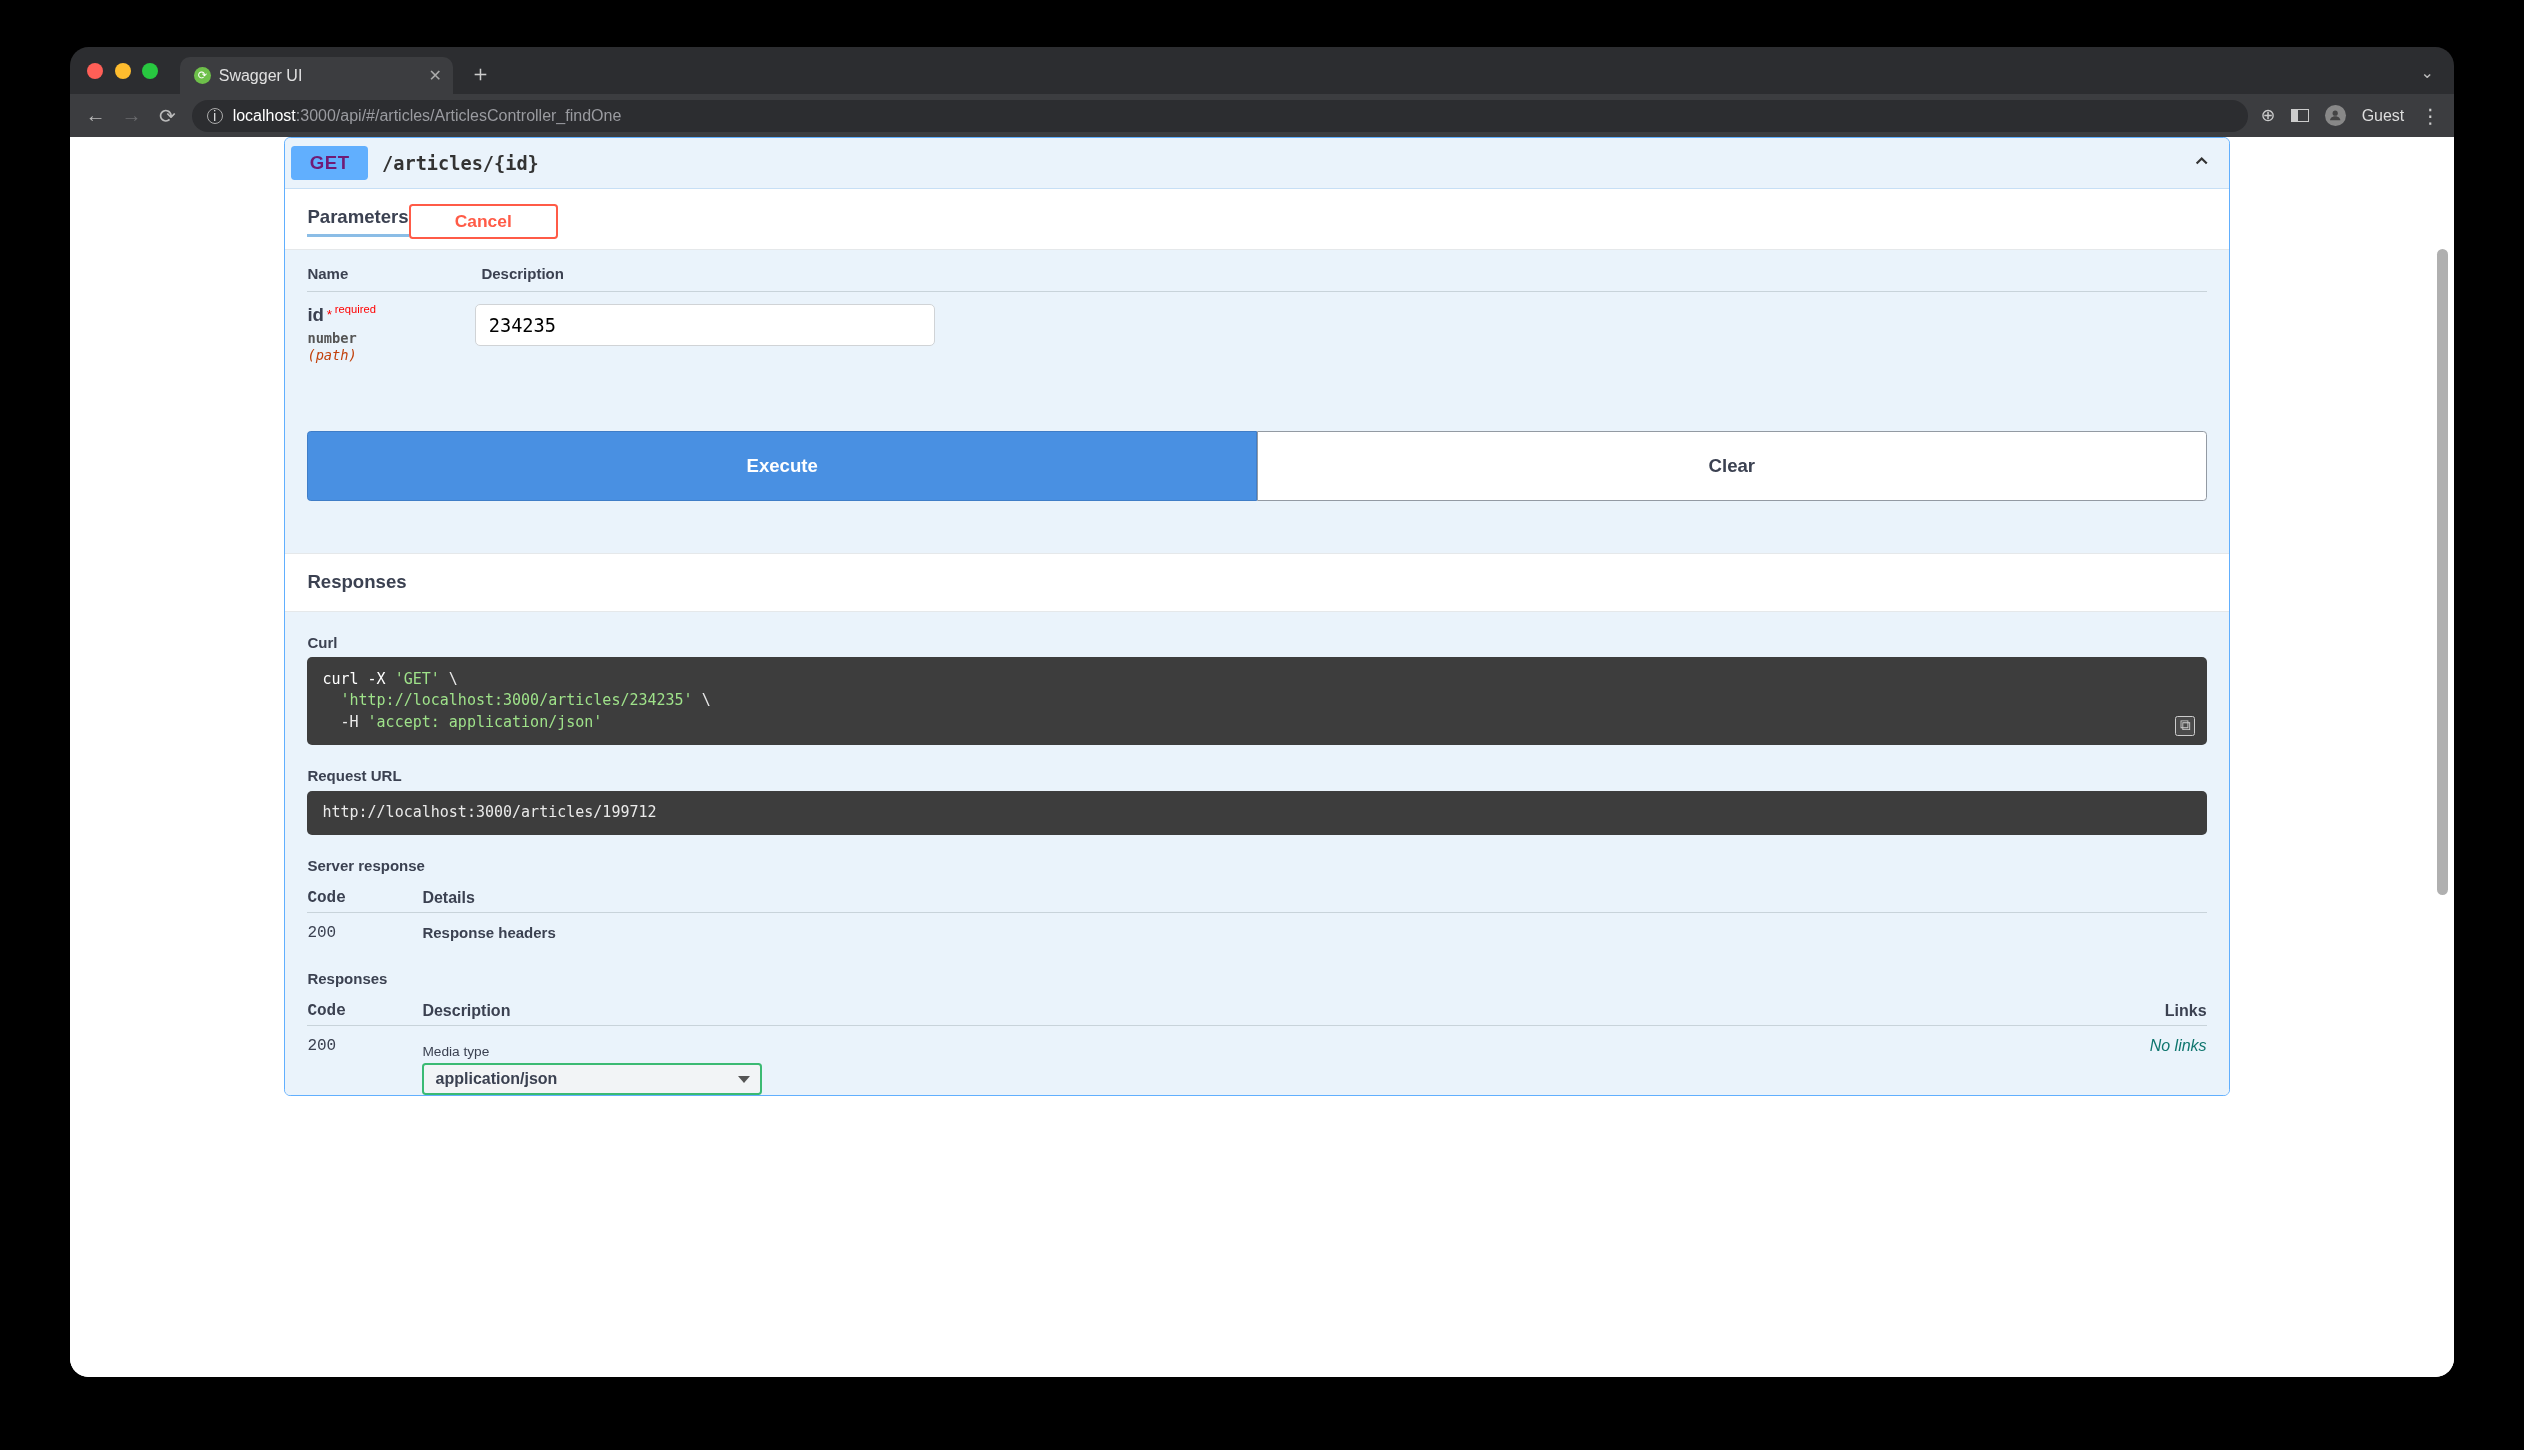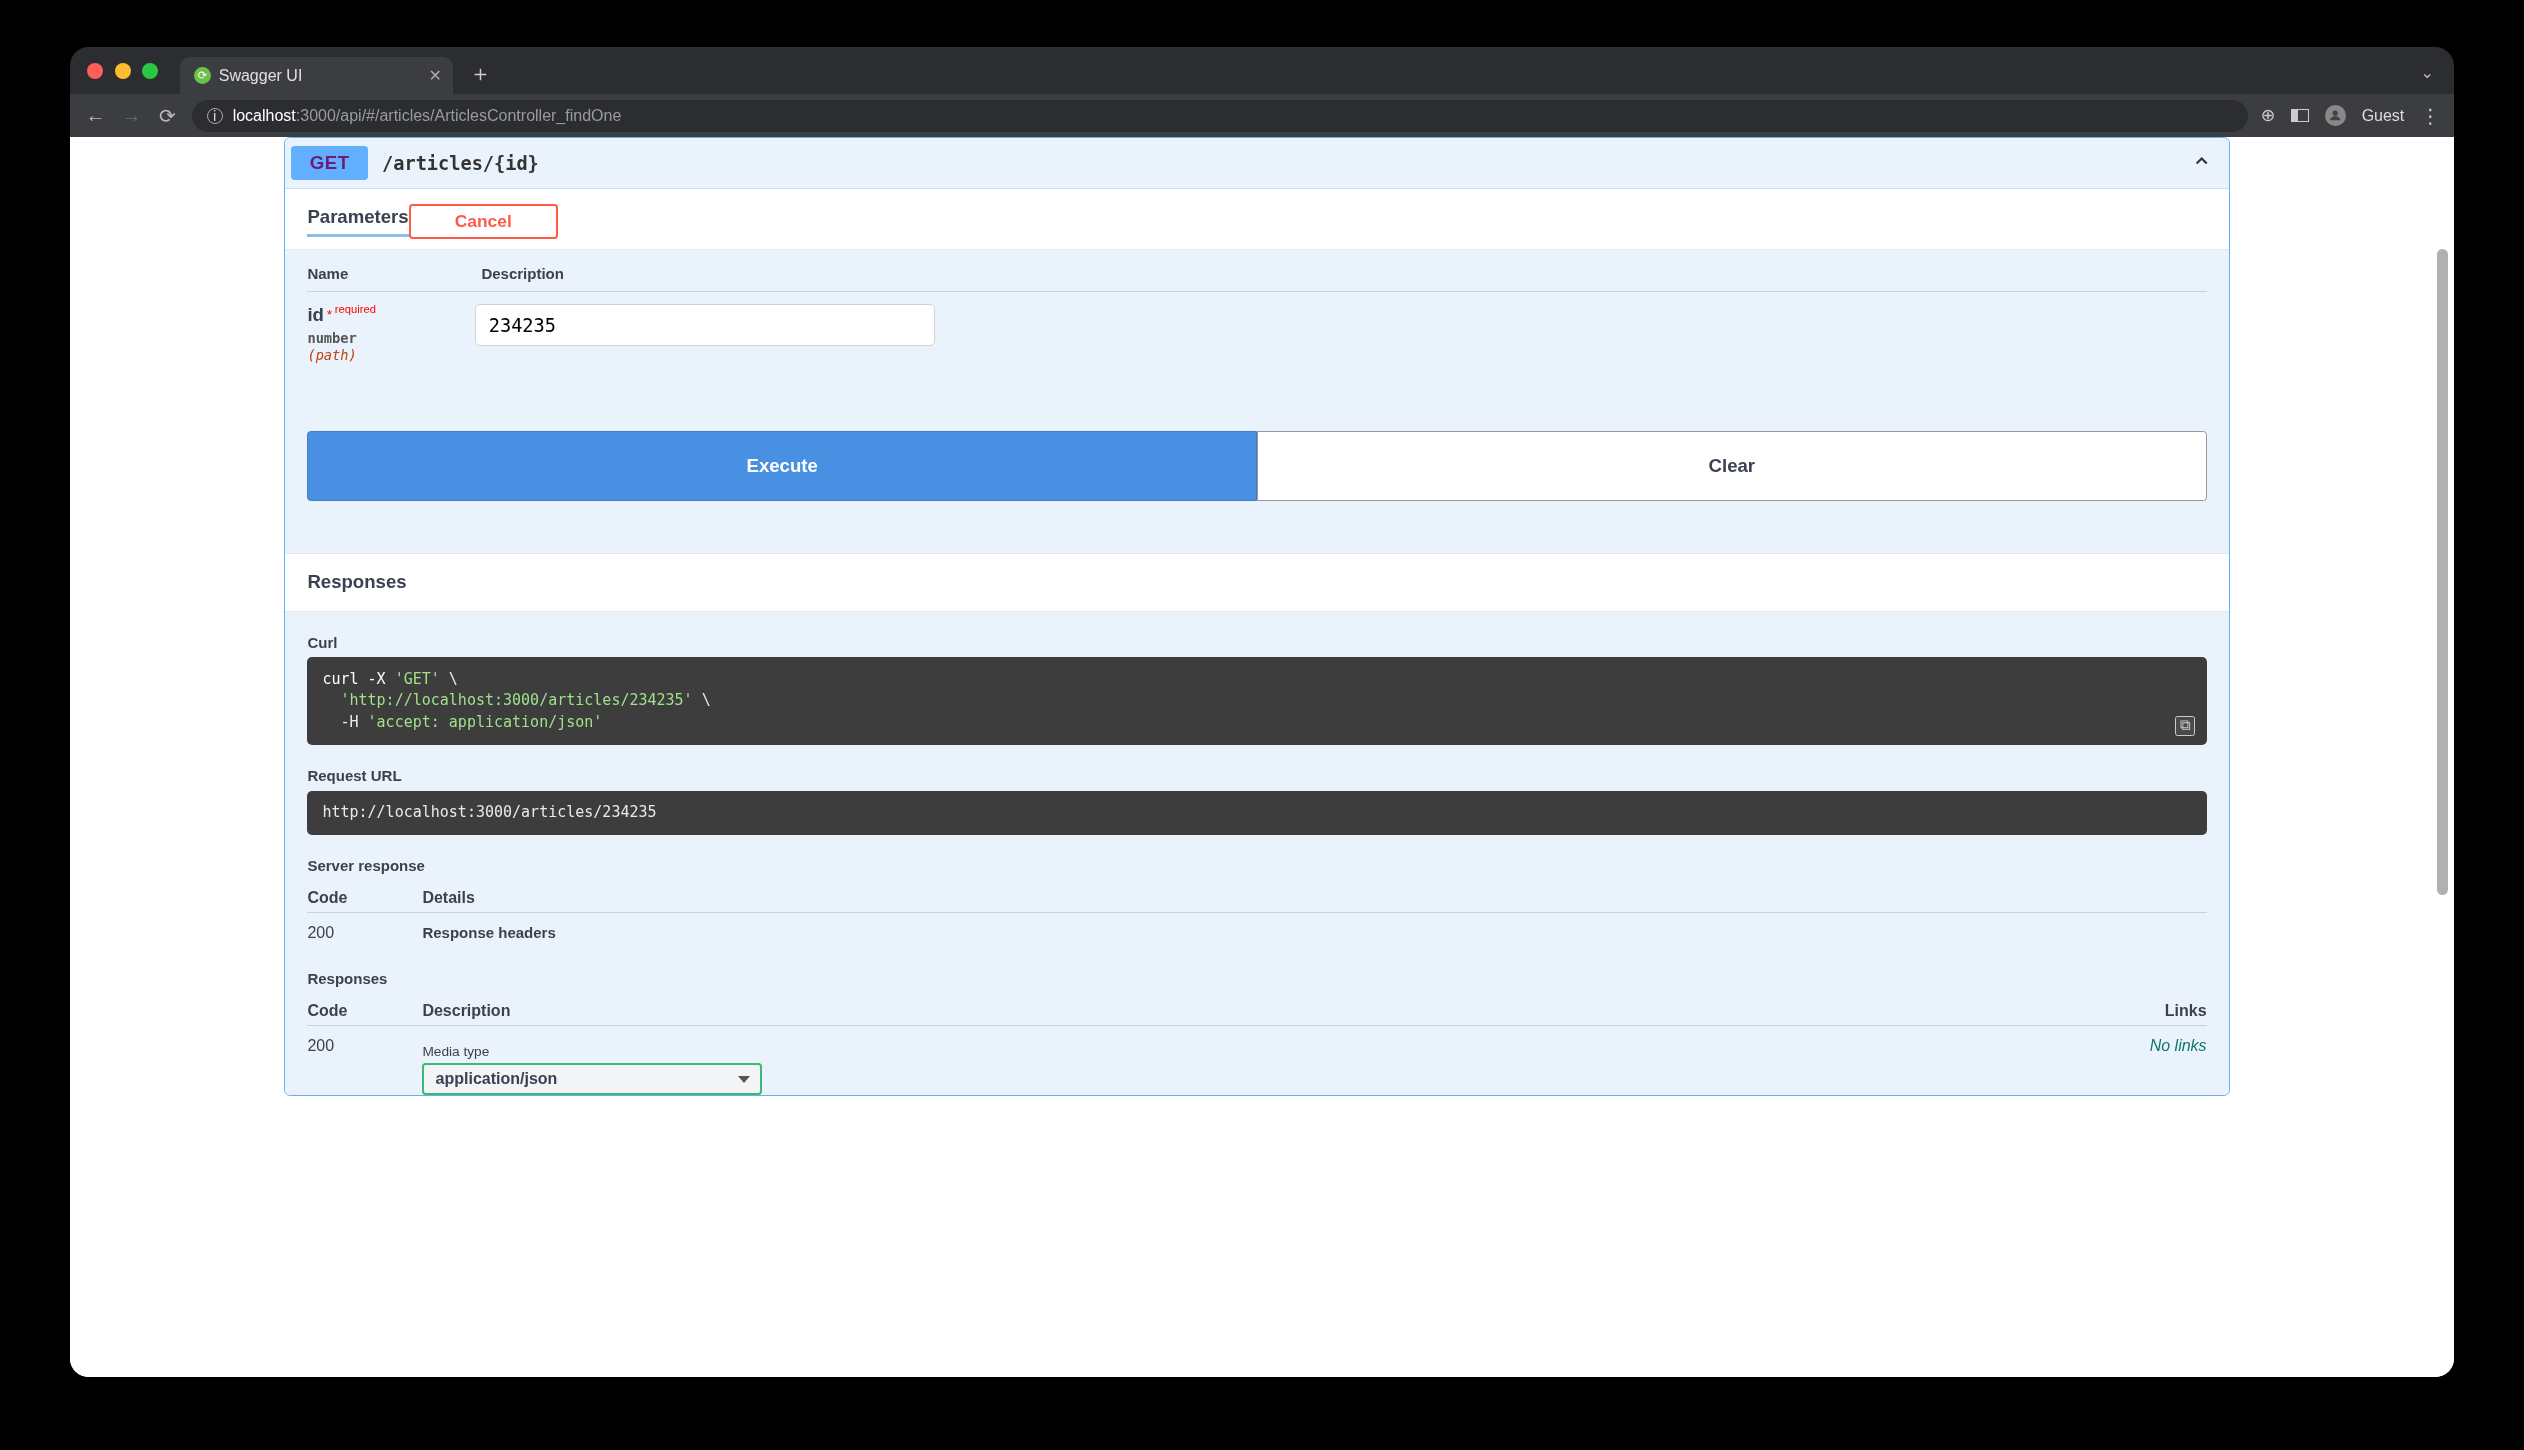--- a/index.html
+++ b/index.html
@@ -279,21 +279,21 @@
 }
 .table-head {
   display:flex;
   font-size:16px;
   font-weight:700;
   color:#3b4151;
   margin-top:15px;
   border-bottom:1.2px solid #c8d3da;
   padding-bottom:5px;
 }
-.col-code { width:115px; }
+.col-code { width:115px;font-family:Liberation Mono, monospace; }
 .col-details { flex:1; }
 .col-links { width:124px; text-align:right; }
 .row-flex { display:flex; margin-top:11.2px; }
 .status-code { font-size:16px; color:#3b4151; }
 .details-block { flex:1; }
 .sub-heading { font-size:15px; font-weight:700; color:#3b4151; margin-bottom:6.2px; }
 .headers-box {
   background:#3d3d3d;
   border-radius:5px;
   padding:11.2px 18.6px;
@@ -424,21 +424,21 @@
 
           <div class="responses-header">Responses</div>
 
           <div class="responses-body">
             <div class="mini-heading">Curl</div>
             <div class="codebox curl-cmd"><span class="kw">curl -X </span><span class="str">'GET'</span><span> \</span>
 <span>  </span><span class="str">'http://localhost:3000/articles/234235'</span><span> \</span>
 <span>  -H </span><span class="str">'accept: application/json'</span><span class="copy-icon">⧉</span></div>
 
             <div class="mini-heading">Request URL</div>
-            <div class="codebox">http://localhost:3000/articles/234235</div>
+            <div class="codebox">http://localhost:3000/articles/199712</div>
 
             <div class="mini-heading">Server response</div>
             <div class="table-head">
               <span class="col-code">Code</span>
               <span class="col-details">Details</span>
             </div>
             <div class="row-flex">
               <div class="col-code status-code">200</div>
               <div class="details-block">
                 <div class="sub-heading">Response headers</div>

